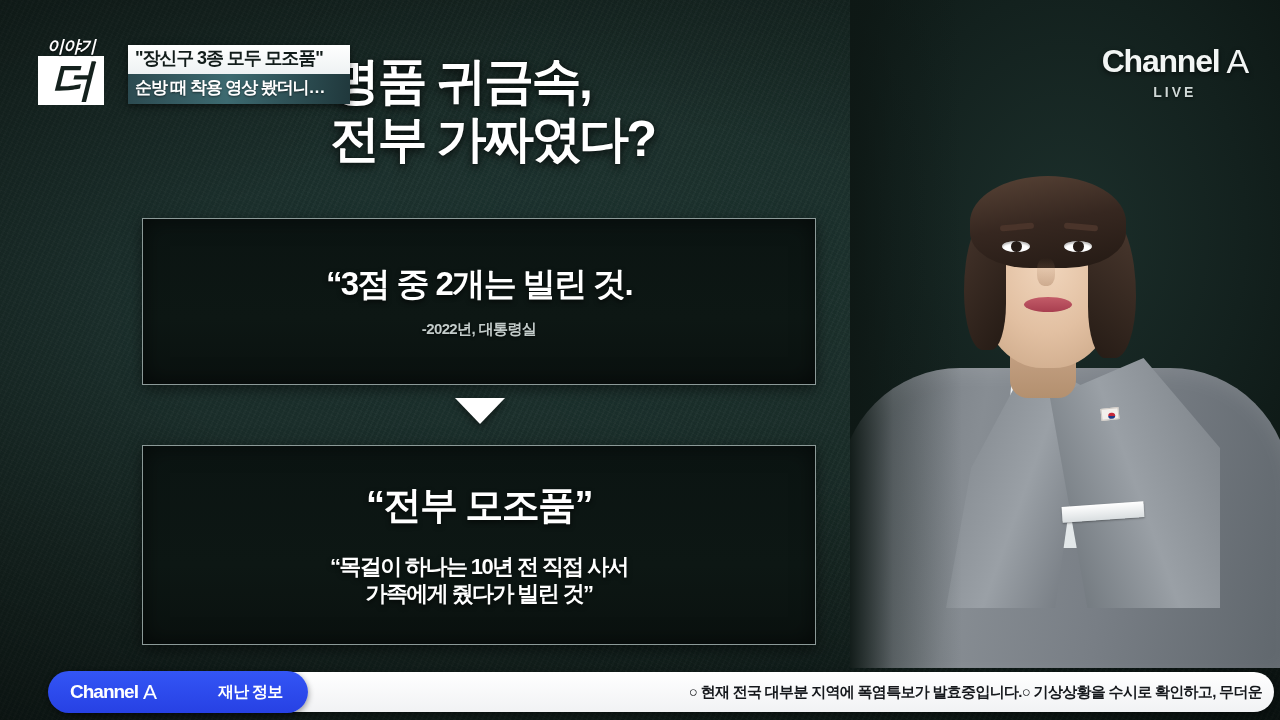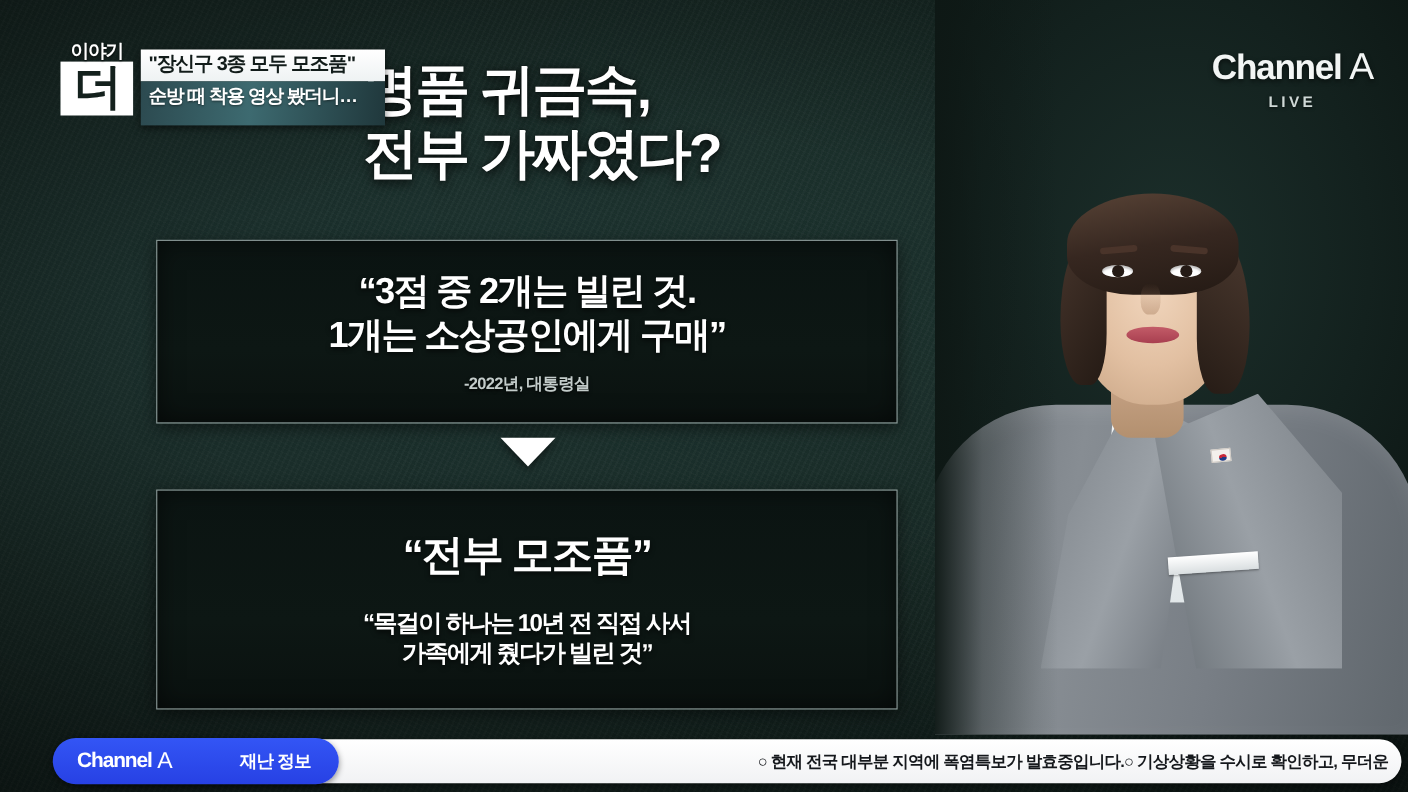--- a/index.html
+++ b/index.html
@@ -25,22 +25,23 @@
       radial-gradient(circle at 70% 20%, rgba(60,110,100,.10), rgba(0,0,0,0) 60%);
     opacity:.9;
   }
   #bg-vignette {
     position:absolute; inset:0;
     background:radial-gradient(ellipse 80% 70% at 45% 45%, rgba(0,0,0,0) 40%, rgba(0,0,0,.45) 100%);
   }
 
   
   #program-logo {
-    position:absolute; left:55px; top:38px; width:66px; height:78px;
+    position:absolute; left:38px; top:38px; width:66px; height:78px;
     z-index:6;
+    font-style:italic;
   }
   #program-logo .sub {
     color:#ffffff; font-size:17px; font-weight:700; letter-spacing:-1px;
     line-height:1; text-align:center; text-shadow:0 1px 2px rgba(0,0,0,.8);
   }
   #program-logo .big {
     margin-top:1px;
     background:#ffffff; color:#14211d;
     font-size:44px; font-weight:900; line-height:.98;
     text-align:center; letter-spacing:-2px;
@@ -53,21 +54,21 @@
     box-shadow:0 2px 7px rgba(0,0,0,.55);
   }
   #banner-line1 {
     background:linear-gradient(180deg,#ffffff 0%,#eef2f3 100%);
     color:#121c1a; font-size:18px; font-weight:800; letter-spacing:-1.1px;
     padding:3px 7px 4px; line-height:1.22; white-space:nowrap;
   }
   #banner-line2 {
     background:linear-gradient(95deg,#2c4a50 0%,#3d6a70 45%,#20383c 100%);
     color:#ffffff; font-size:17px; font-weight:700; letter-spacing:-1.1px;
-    padding:4px 7px 15px; line-height:1.22; white-space:nowrap;
+    padding:4px 7px 5px; line-height:1.22; white-space:nowrap;
     text-shadow:0 1px 2px rgba(0,0,0,.5);
   }
 
   
   #channel-brand {
     position:absolute; right:32px; top:44px; text-align:center; z-index:6;
   }
   #channel-brand .brand-name {
     color:#f2f5f4; font-size:32px; font-weight:700; letter-spacing:-1.2px;
     line-height:1; text-shadow:0 2px 5px rgba(0,0,0,.6);
@@ -308,21 +309,20 @@
     <div class="live-label">LIVE</div>
   </div>
 
   <div id="main-headline">
     <div class="hl">명품 귀금속,</div>
     <div class="hl">전부 가짜였다?</div>
   </div>
 
   <div class="quote-box" id="quote-box-1">
     <div class="quote-line">“3점 중 2개는 빌린 것.</div>
-    <div class="quote-line">1개는 소상공인에게 구매”</div>
     <div id="quote1-attr">-2022년, 대통령실</div>
   </div>
 
   <div id="flow-arrow"></div>
 
   <div class="quote-box" id="quote-box-2">
     <div class="quote-line" id="quote2-head">“전부 모조품”</div>
     <div class="quote-line body-line">“목걸이 하나는 10년 전 직접 사서</div>
     <div class="quote-line body-line">가족에게 줬다가 빌린 것”</div>
   </div>

